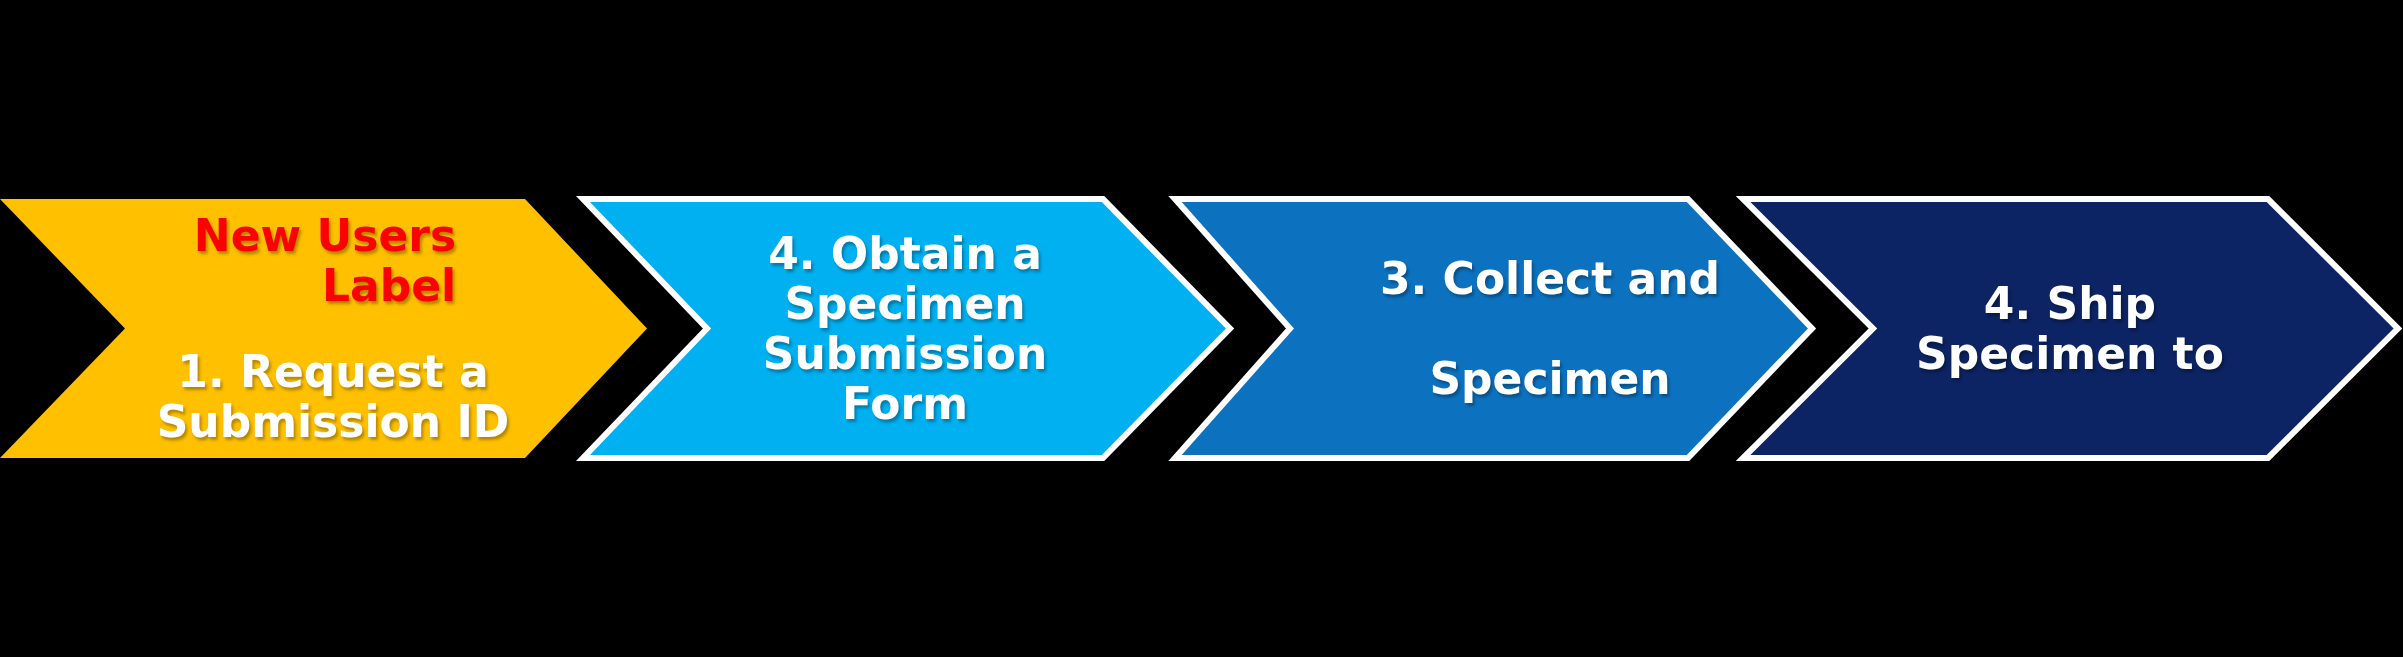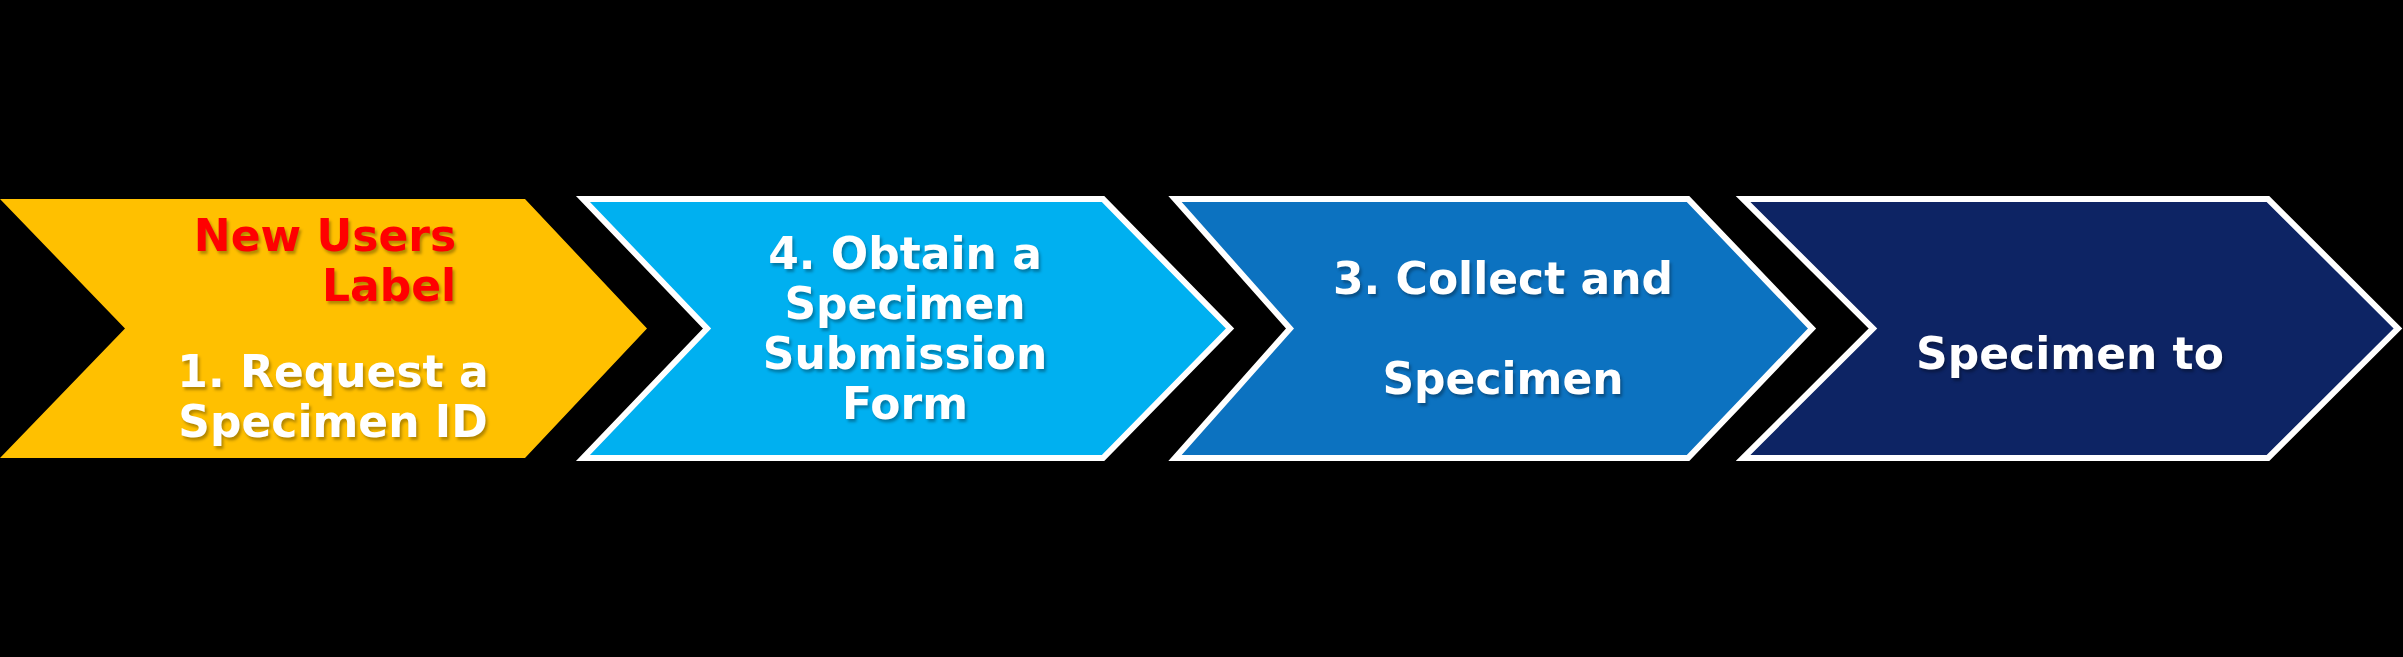--- a/index.html
+++ b/index.html
@@ -40,45 +40,45 @@
   }
   .note-text {
     color: #FF0000;
     margin-bottom: 36px !important;
   }
   .label-text {
     color: #FFFFFF;
   }
   .pos-1 { left: 85px; }
   .pos-2 { left: 665px; }
-  .pos-3 { left: 1263px; }
+  .pos-3 { left: 1310px; }
   .pos-4 { left: 1830px; }
 </style>
 </head>
 <body>
 
 <div class="canvas">
 
   <svg class="chevron-svg" width="2403" height="657" viewBox="0 0 2403 657">
     <polygon points="0,199 525,199 647,328.5 525,458 0,458 125,328.5" stroke-width="6" stroke-linejoin="miter" fill="#FFC000" stroke="none"></polygon>
     <polygon points="583,199 1103,199 1230,328.5 1103,458 583,458 707,328.5" stroke-width="6" stroke-linejoin="miter" fill="#00B0F0" stroke="#FFFFFF"></polygon>
     <polygon points="1175,199 1688,199 1812,328.5 1688,458 1175,458 1290,328.5" stroke-width="6" stroke-linejoin="miter" fill="#0C72C0" stroke="#FFFFFF"></polygon>
     <polygon points="1743,199 2268,199 2398,328.5 2268,458 1743,458 1873,328.5" stroke-width="6" stroke-linejoin="miter" fill="#0D2464" stroke="#FFFFFF"></polygon>
   </svg>
 
   <div class="step-text pos-1">
     <p class="note-text" style="color: rgb(255, 0, 0); text-align: right;"><span>New Users</span><br><span>Label</span></p>
-    <p class="label-text" style="color: rgb(255, 255, 255); margin-left: 16px;"><span>1. Request a</span><br><span>Specimen ID</span></p>
+    <p class="label-text" style="color: rgb(255, 255, 255); margin-left: 16px;"><span>1. Request a</span><br><span>Submission ID</span></p>
   </div>
 
   <div class="step-text pos-2">
     <p class="label-text" style="color: rgb(255, 255, 255);"><span>4. Obtain a</span><br><span>Specimen</span><br><span>Submission</span><br><span>Form</span></p>
   </div>
 
   <div class="step-text pos-3">
     <p class="label-text" style="color: rgb(255, 255, 255);"><span>3. Collect and</span><br><br><span>Specimen</span></p>
   </div>
 
   <div class="step-text pos-4">
-    <p class="label-text" style="color: rgb(255, 255, 255);"><br><span>Specimen to</span><br></p>
+    <p class="label-text" style="color: rgb(255, 255, 255);"><span>4. Ship</span><br><span>Specimen to</span><br></p>
   </div>
 
 </div>
 
 </body></html>

